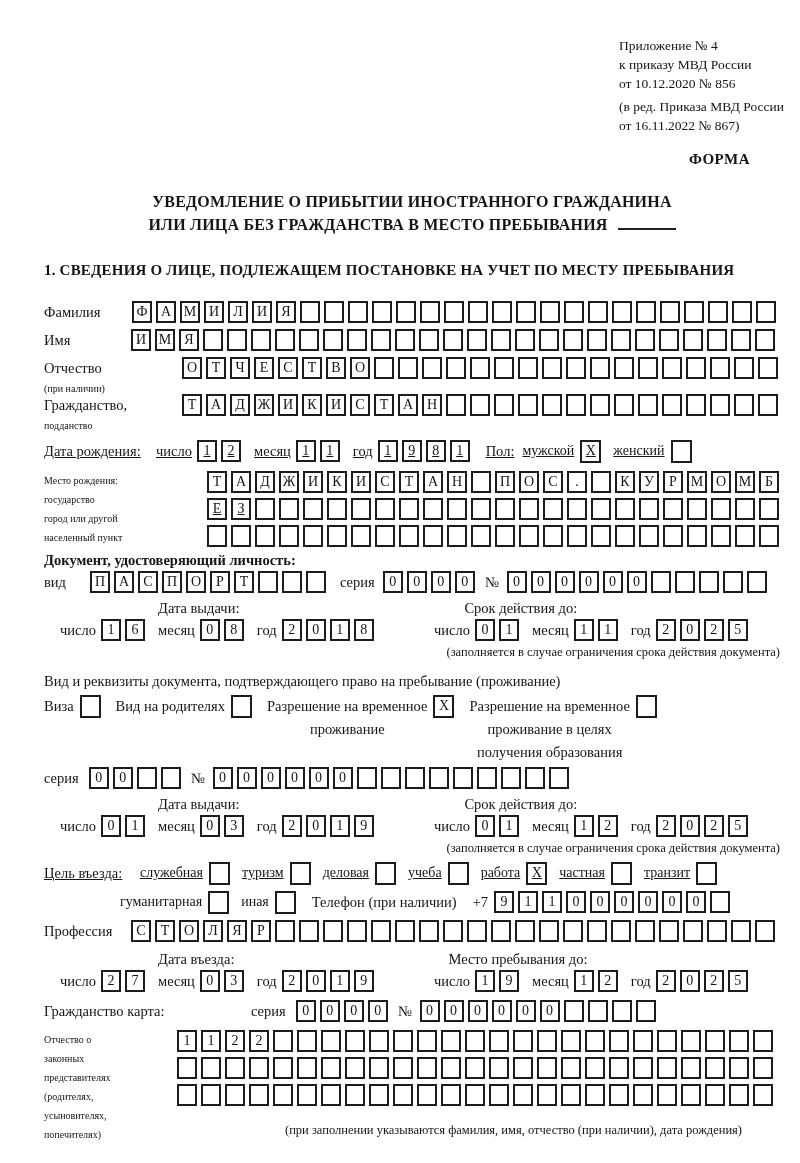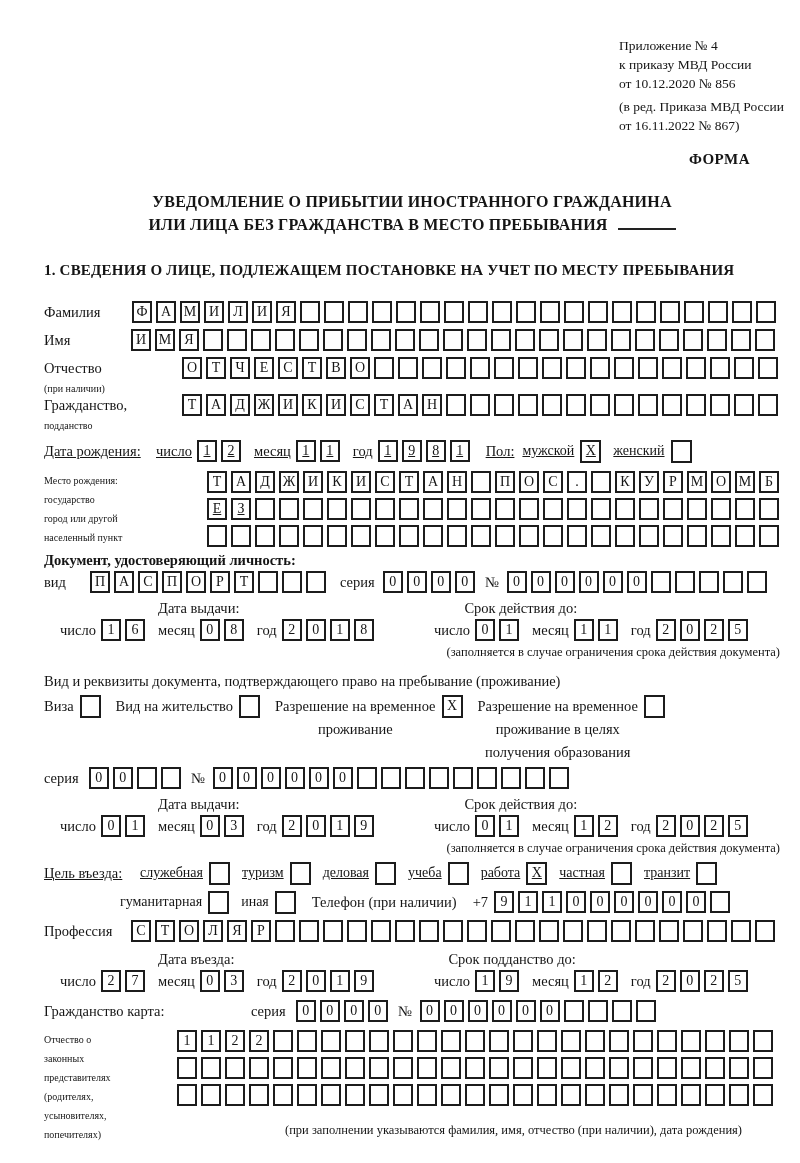--- a/index.html
+++ b/index.html
@@ -399,21 +399,21 @@
       </span>
   </div>
 
   <div class="note">(заполняется в случае ограничения срока действия документа)</div>
 
   <div class="para">Вид и реквизиты документа, подтверждающего право на пребывание (проживание)</div>
 
   <div class="row vrow">
     <span class="lab">Виза</span>
     <span class="cell chk mlsm"></span>
-    <span class="lab ml15">Вид на жительство</span>
+    <span class="lab ml15">Вид на родителях</span>
     <span class="cell chk mlsm"></span>
     <span class="optblock ml15">
       <span style="display:block">Разрешение на временное</span>
       <span style="display:block">проживание</span>
     </span>
     <span class="cell chk mlsm">X</span>
     <span class="optblock ml15">
       <span style="display:block">Разрешение на временное</span>
       <span style="display:block">проживание в целях</span>
       <span style="display:block">получения образования</span>
@@ -556,21 +556,21 @@
         <span class="cell"></span>
         <span class="cell"></span>
         <span class="cell"></span>
         <span class="cell"></span>
         <span class="cell"></span>
       </span>
   </div>
 
   <div class="row lblrow mt8">
     <span style="margin-left:114px">Дата въезда:</span>
-    <span style="margin-left:214px">Срок подданство до:</span>
+    <span style="margin-left:214px">Место пребывания до:</span>
   </div>
 
   <div class="row" style="margin-top:1px">
     <span class="dg dgw330">
         <span class="dg-lab">число</span>
         <span class="cell">2</span>
         <span class="cell">7</span>
         <span class="dg-lab dg-gap">месяц</span>
         <span class="cell">0</span>
         <span class="cell">3</span>

